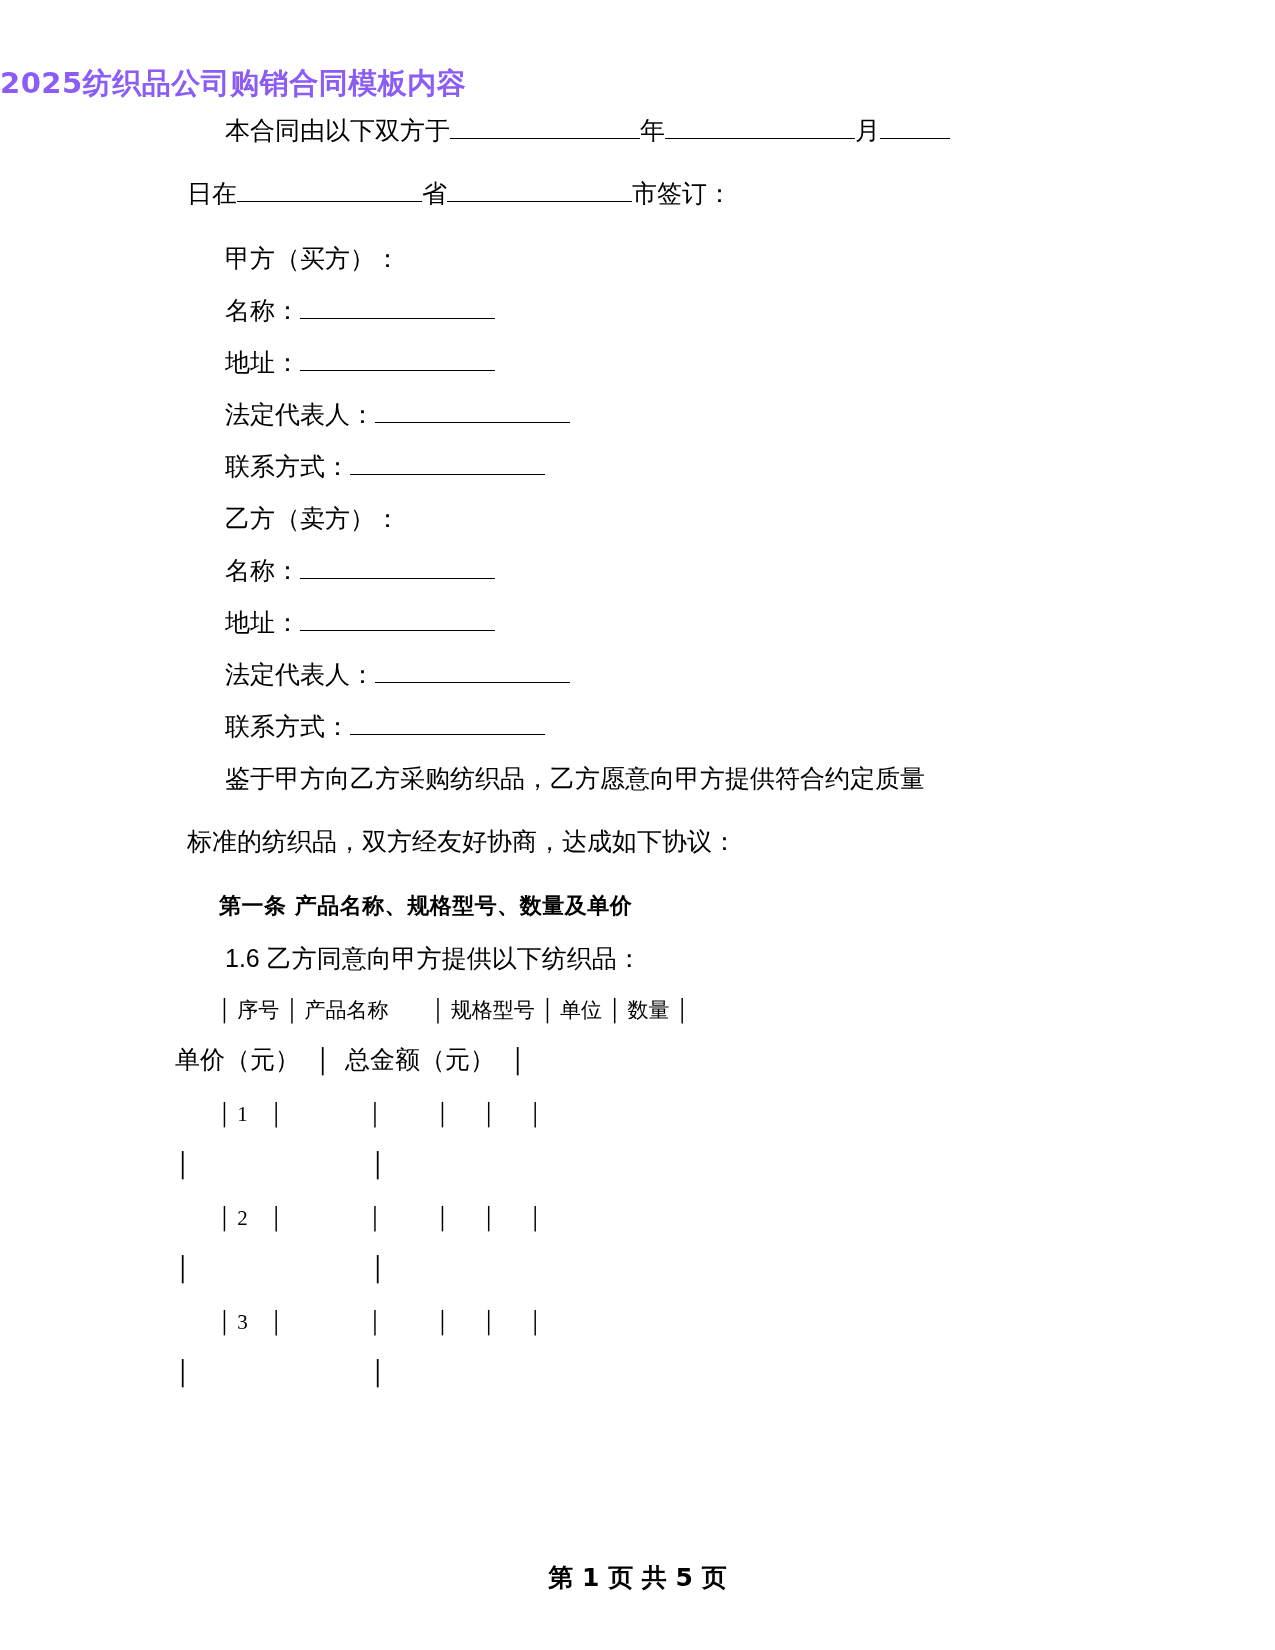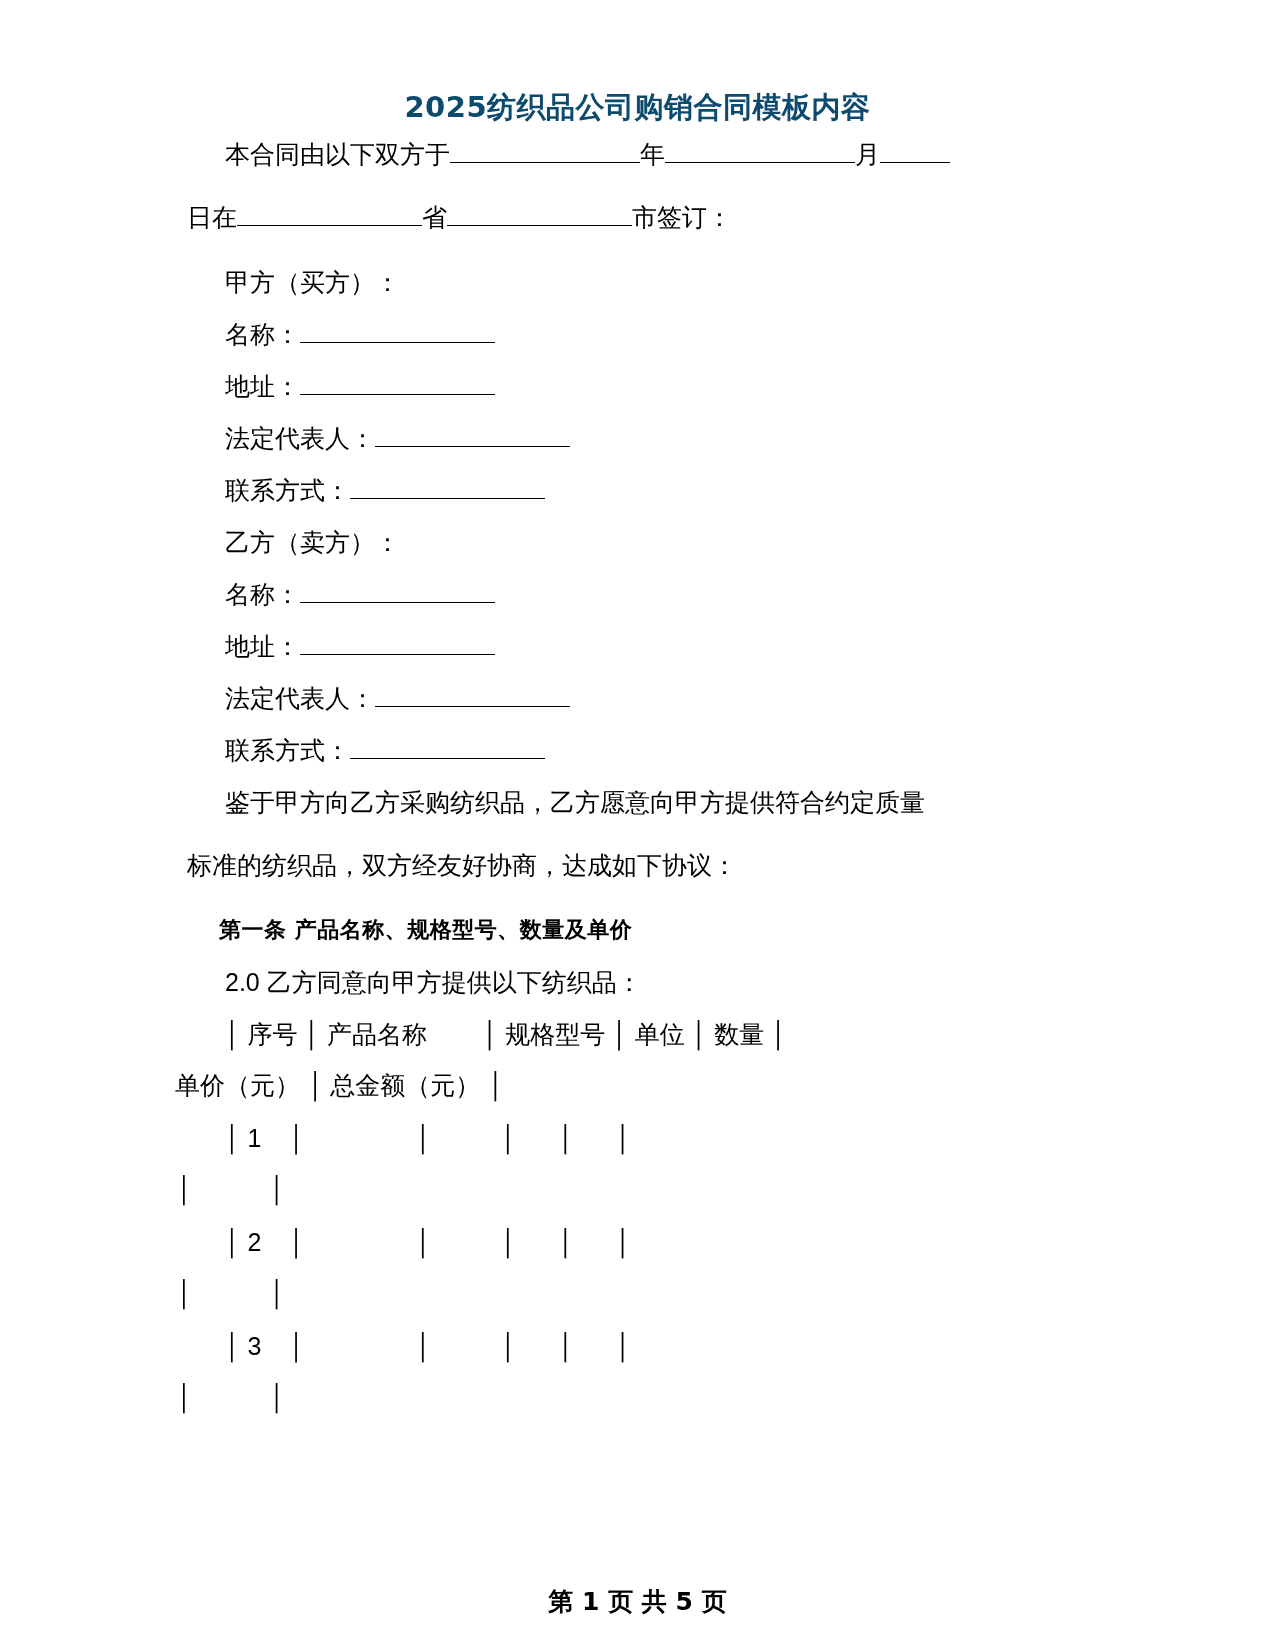--- a/index.html
+++ b/index.html
@@ -16,26 +16,25 @@
     overflow: hidden;
   }
   .page {
     position: relative;
     width: 1275px;
     height: 1650px;
     box-sizing: border-box;
     padding: 0;
   }
   .doc-title {
-    text-align: center;
-    color: #0c4a6e;
+    color: #8b5cf6;
     font-size: 29px;
     font-weight: bold;
     font-family: "DejaVu Sans", "Liberation Sans", sans-serif;
-    margin-top: 88px;
+    margin-top: 64px;
     letter-spacing: 0.5px;
   }
   .body-area {
     margin: 0 175px 0 175px;
     font-size: 25px;
     line-height: 52px;
   }
   .p {
     margin: 0;
     text-indent: 2em;
@@ -59,28 +58,28 @@
     text-indent: 2em;
     font-weight: bold;
     font-family: "DejaVu Sans", "Liberation Sans", sans-serif;
     font-size: 22px;
     letter-spacing: 0.5px;
   }
   .tbl-line {
     margin: 0;
     text-indent: 2em;
     white-space: pre;
-    font-family: Liberation Sans, sans-serif;
-    font-size: 25px;
+    font-family: Liberation Serif, serif;
+    font-size: 21px;
   }
   .tbl-line-cont {
     margin: 0;
     text-indent: 0;
     white-space: pre;
-    font-family: Liberation Serif, serif;
+    font-family: Liberation Mono, monospace;
     font-size: 25px;
   }
   .footer {
     position: absolute;
     bottom: 120px;
     left: 0;
     width: 100%;
     text-align: center;
     font-size: 25px;
     font-weight: bold;
@@ -109,21 +108,21 @@
     <p class="p">乙方（卖方）：</p>
     <p class="p"><span>名称：</span><span class="fill fill-field"></span></p>
     <p class="p"><span>地址：</span><span class="fill fill-field"></span></p>
     <p class="p"><span>法定代表人：</span><span class="fill fill-field"></span></p>
     <p class="p"><span>联系方式：</span><span class="fill fill-field"></span></p>
 
     <p class="p">鉴于甲方向乙方采购纺织品，乙方愿意向甲方提供符合约定质量</p>
     <p class="p-noindent">标准的纺织品，双方经友好协商，达成如下协议：</p>
 
     <p class="clause-head">第一条 产品名称、规格型号、数量及单价</p>
-    <p class="p">2.0 乙方同意向甲方提供以下纺织品：</p>
+    <p class="p">1.6 乙方同意向甲方提供以下纺织品：</p>
 
     <p class="tbl-line">│ 序号 │ 产品名称        │ 规格型号 │ 单位 │ 数量 │</p>
     <p class="tbl-line-cont">单价（元） │ 总金额（元） │</p>
 
     <p class="tbl-line">│ 1    │                │          │      │      │</p>
     <p class="tbl-line-cont">│            │</p>
 
     <p class="tbl-line">│ 2    │                │          │      │      │</p>
     <p class="tbl-line-cont">│            │</p>
 

